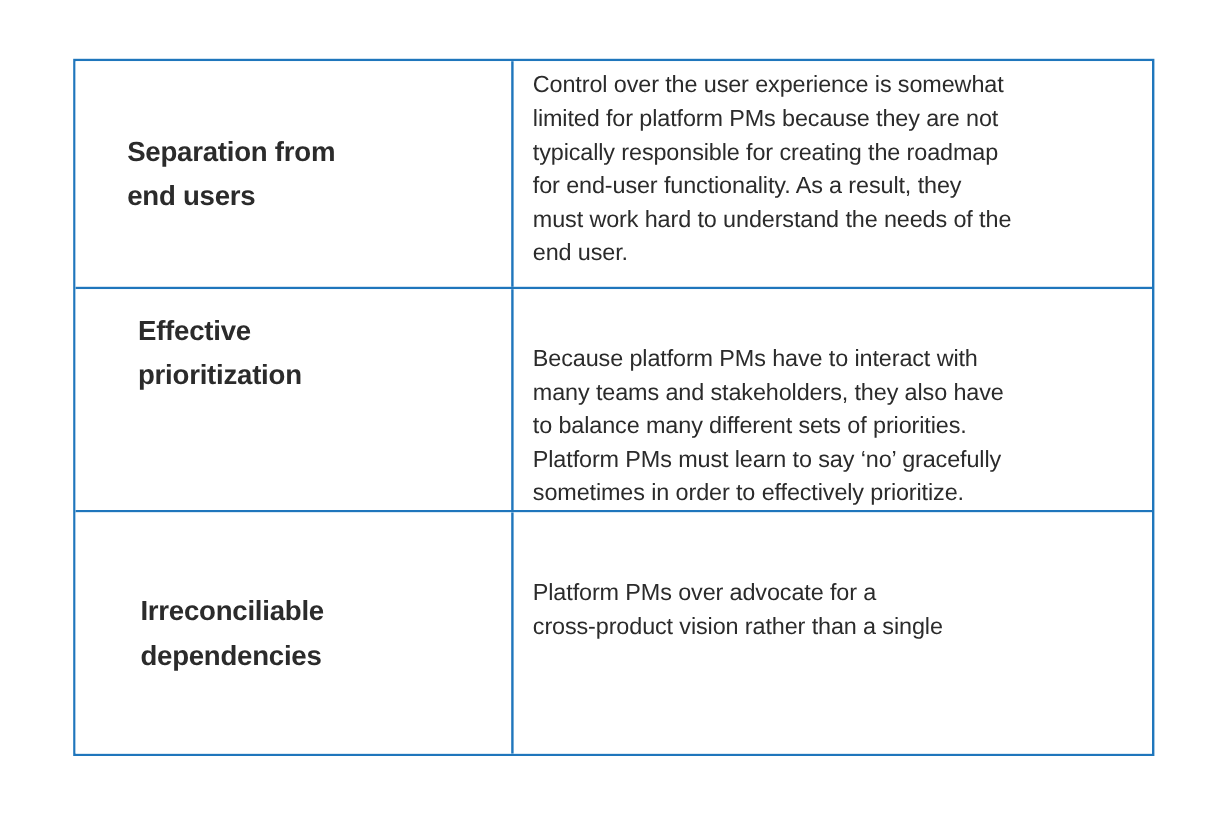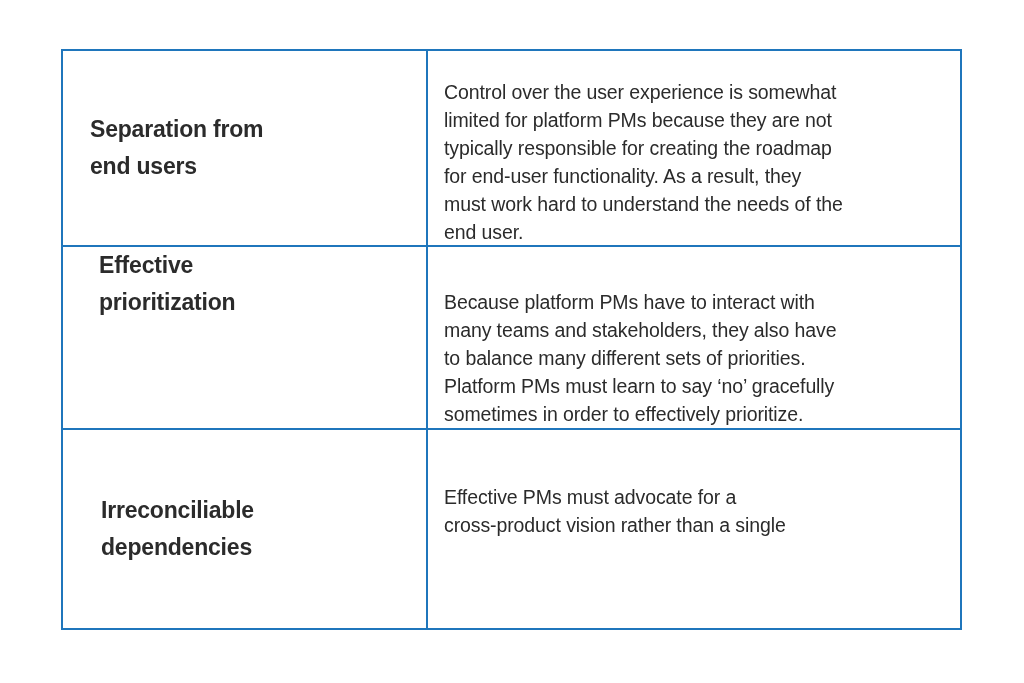--- a/index.html
+++ b/index.html
@@ -64,36 +64,36 @@
 
   .cell-body {
     box-sizing: border-box;
     flex: 1 1 auto;
     display: flex;
     align-items: center;
     padding: 0 14px 0 16px;
   }
 
   
-  .row-1 .cell-body { align-items: flex-start; padding-top: 27px; }
+  .row-1 .cell-body { align-items: flex-start; padding-top: 6px; }
   .row-1 .cell-label { align-items: center; padding-left: 27px; }
   .row-2 .cell-body { align-items: flex-end; }
   .row-3 .cell-body { align-items: flex-start; padding-top: 53px; }
   .row-3 .cell-label { align-items: center; padding-left: 38px; }
 
   
   .label-text {
     font-family: "Liberation Sans", sans-serif;
     font-weight: bold;
     font-size: 23px;
     line-height: 37px;
     color: #2b2b2b;
     letter-spacing: -0.2px;
     white-space: pre-line;
-    margin: 0;
+    margin: 16px;
   }
 
   .body-text {
     font-family: "Liberation Sans", sans-serif;
     font-weight: normal;
     font-size: 19.5px;
     line-height: 28px;
     color: #2b2b2b;
     letter-spacing: -0.1px;
     white-space: pre-line;
@@ -135,20 +135,20 @@
 sometimes in order to effectively prioritize.</p>
       </div>
     </div>
 
     <div class="table-row row-3">
       <div class="cell-label">
         <p class="label-text">Irreconciliable
 dependencies</p>
       </div>
       <div class="cell-body">
-        <p class="body-text">Effective PMs must advocate for a
+        <p class="body-text">Platform PMs over advocate for a
 cross-product vision rather than a single</p>
       </div>
     </div>
 
   </div>
 
 </div>
 
 </body></html>

